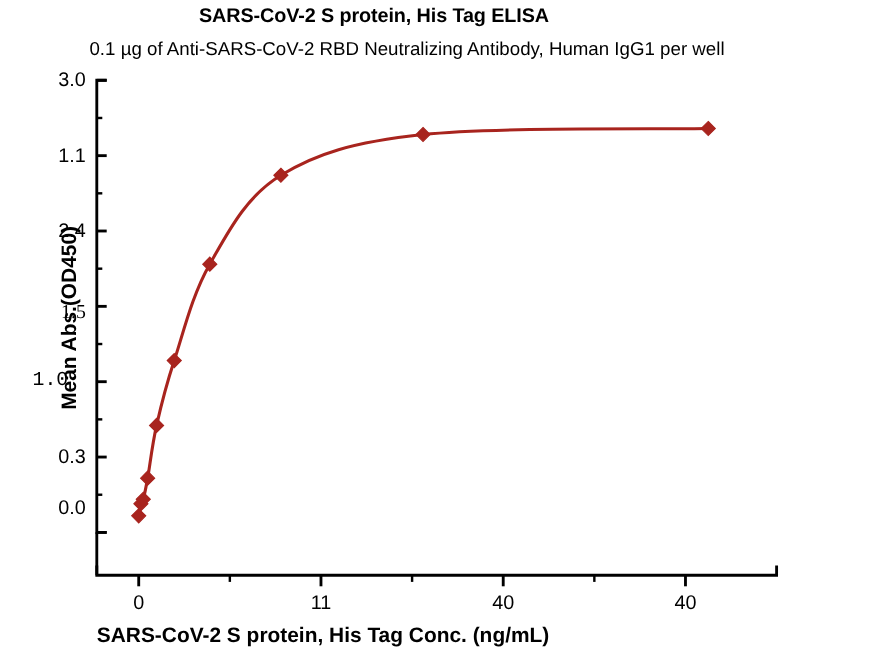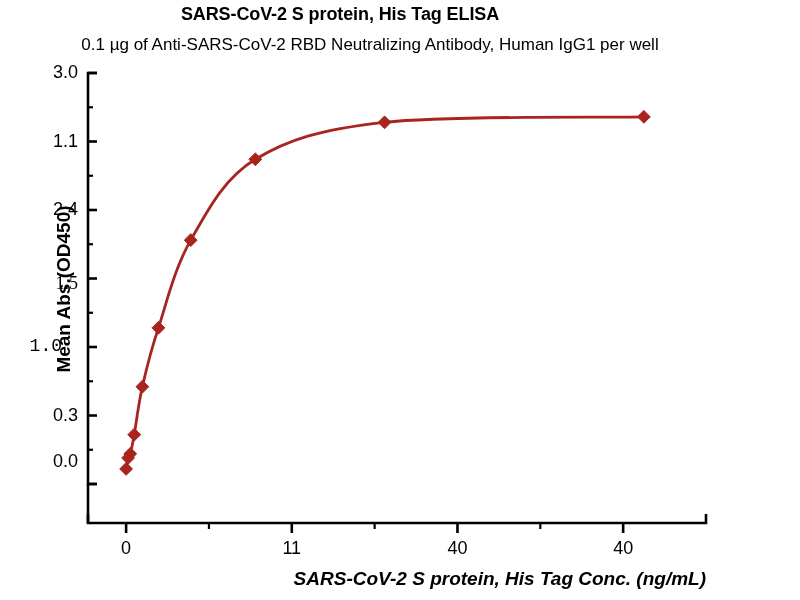--- a/index.html
+++ b/index.html
@@ -51,25 +51,24 @@
     font-weight: bold;
     transform: rotate(-90deg);
     transform-origin: center center;
     white-space: nowrap;
   }
   .xlabel {
     position: absolute;
     left: 88px;
     top: 568px;
     width: 618px;
-    text-align: right;
+    text-align: left;
     font-size: 19px;
     font-weight: bold;
     white-space: nowrap;
-    font-style: italic;
   }
   .ytick-label {
     position: absolute;
     width: 54px;
     text-align: right;
     font-size: 18px;
     font-weight: normal;
     line-height: 18px;
   }
   .xtick-label {

